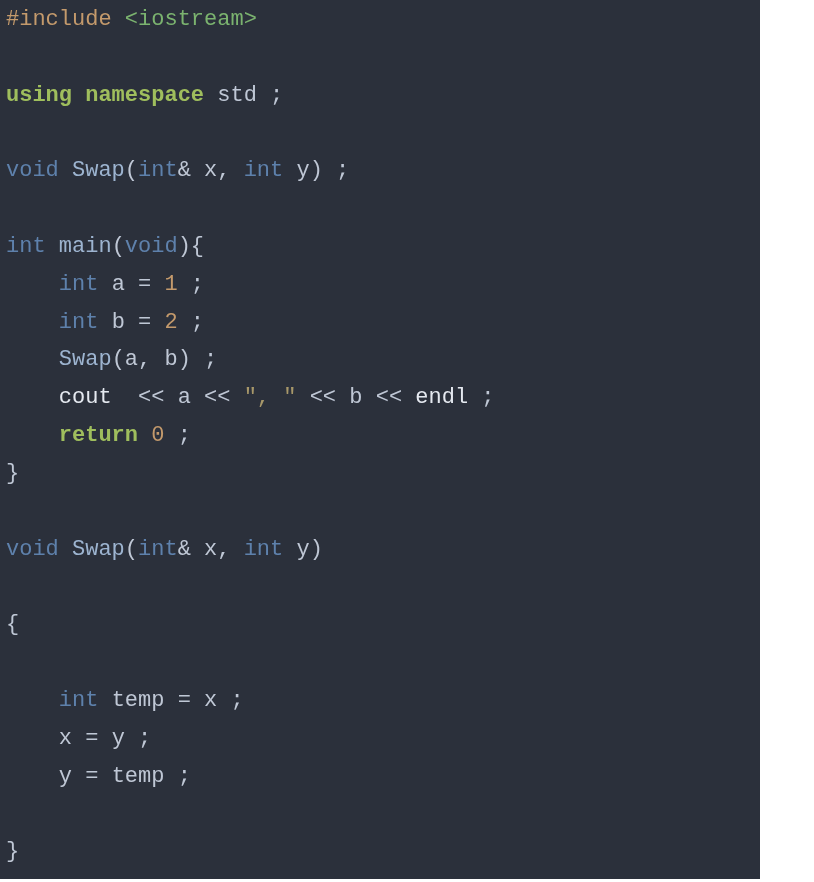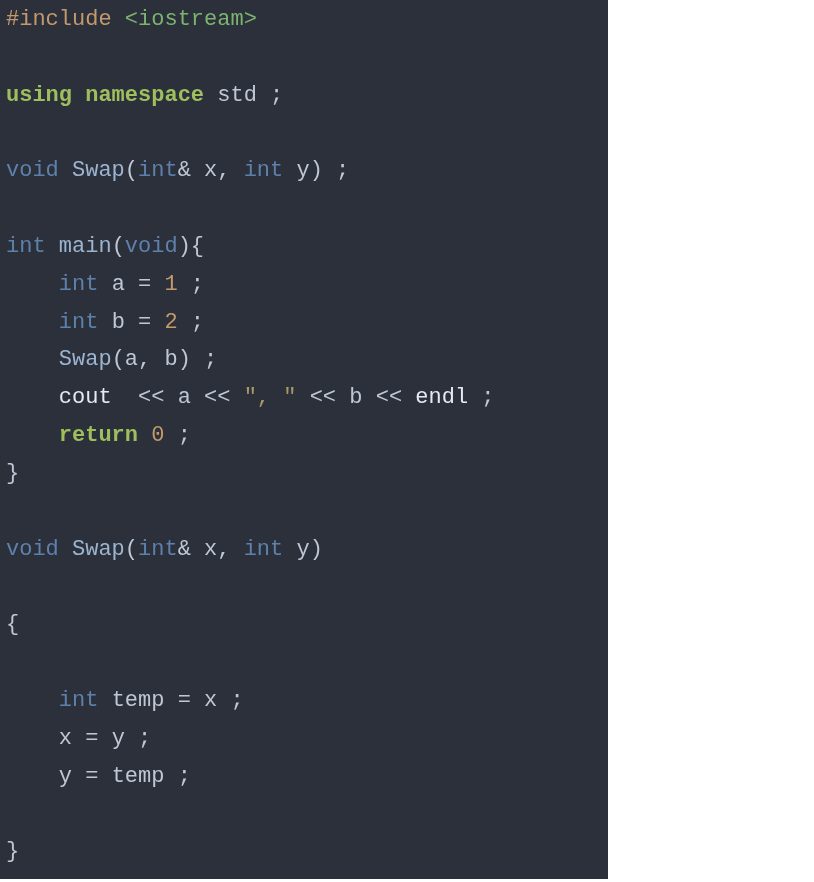--- a/index.html
+++ b/index.html
@@ -2,21 +2,21 @@
 <html><head>
 <meta charset="utf-8">
 <style>
   html, body {
     margin: 0;
     padding: 0;
     background: #ffffff;
   }
   .code-block {
     box-sizing: border-box;
-    width: 608px;
+    width: 760px;
     background: #2b303b;
     font-family: "Consolas", "Menlo", "Courier New", monospace;
     font-size: 22px;
     line-height: 1.72;
     color: #c0c5ce;
     padding: 1px 6px 8px 6px;
     white-space: pre;
     overflow: hidden;
   }
   .tok-preproc   { color: #c49a6c; }     

